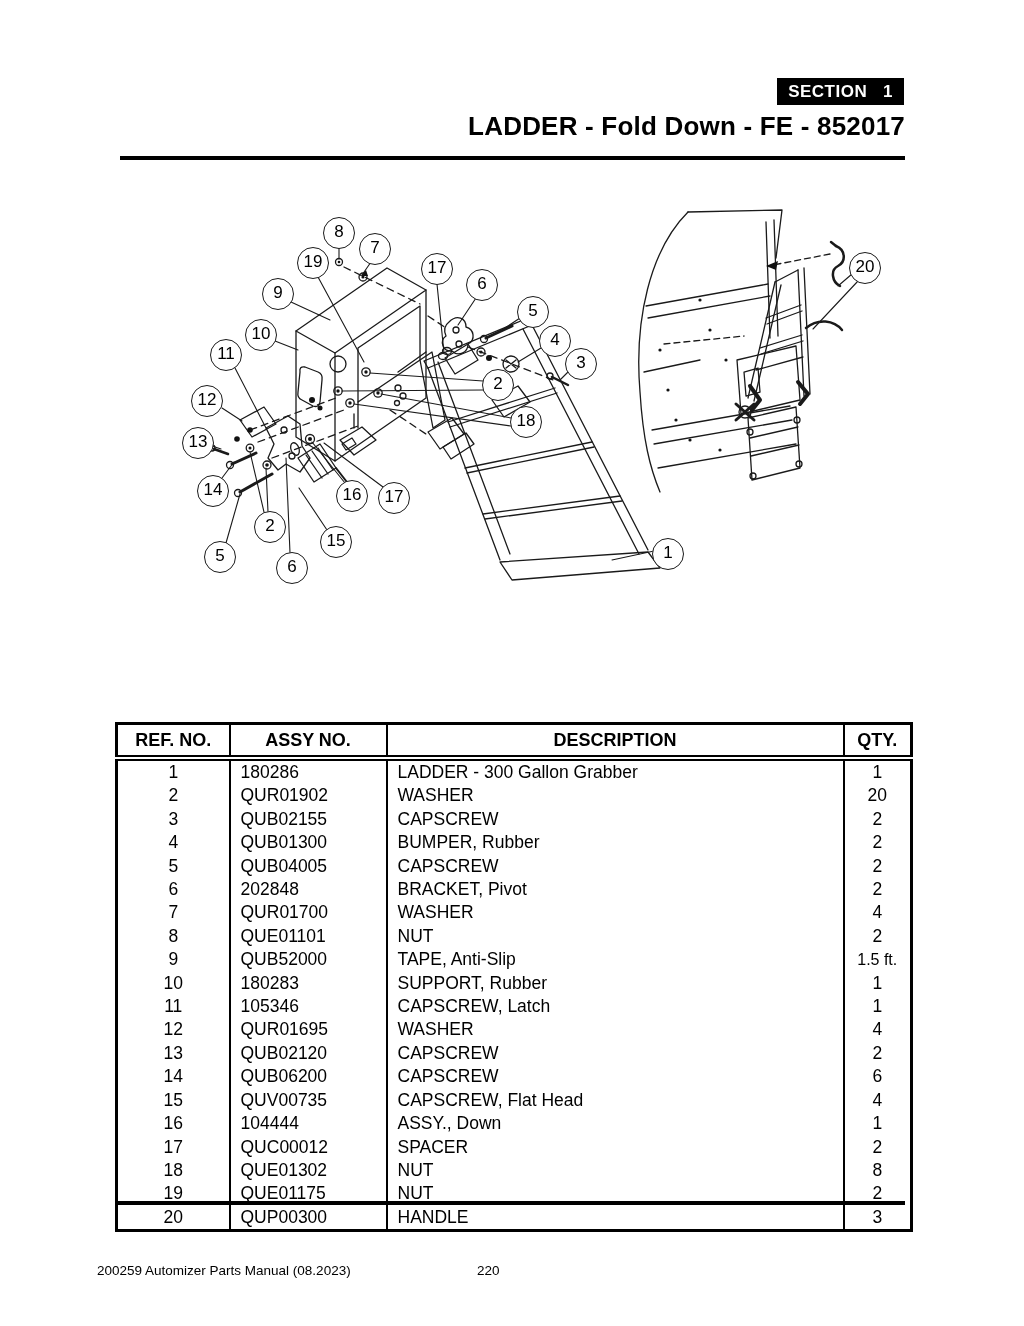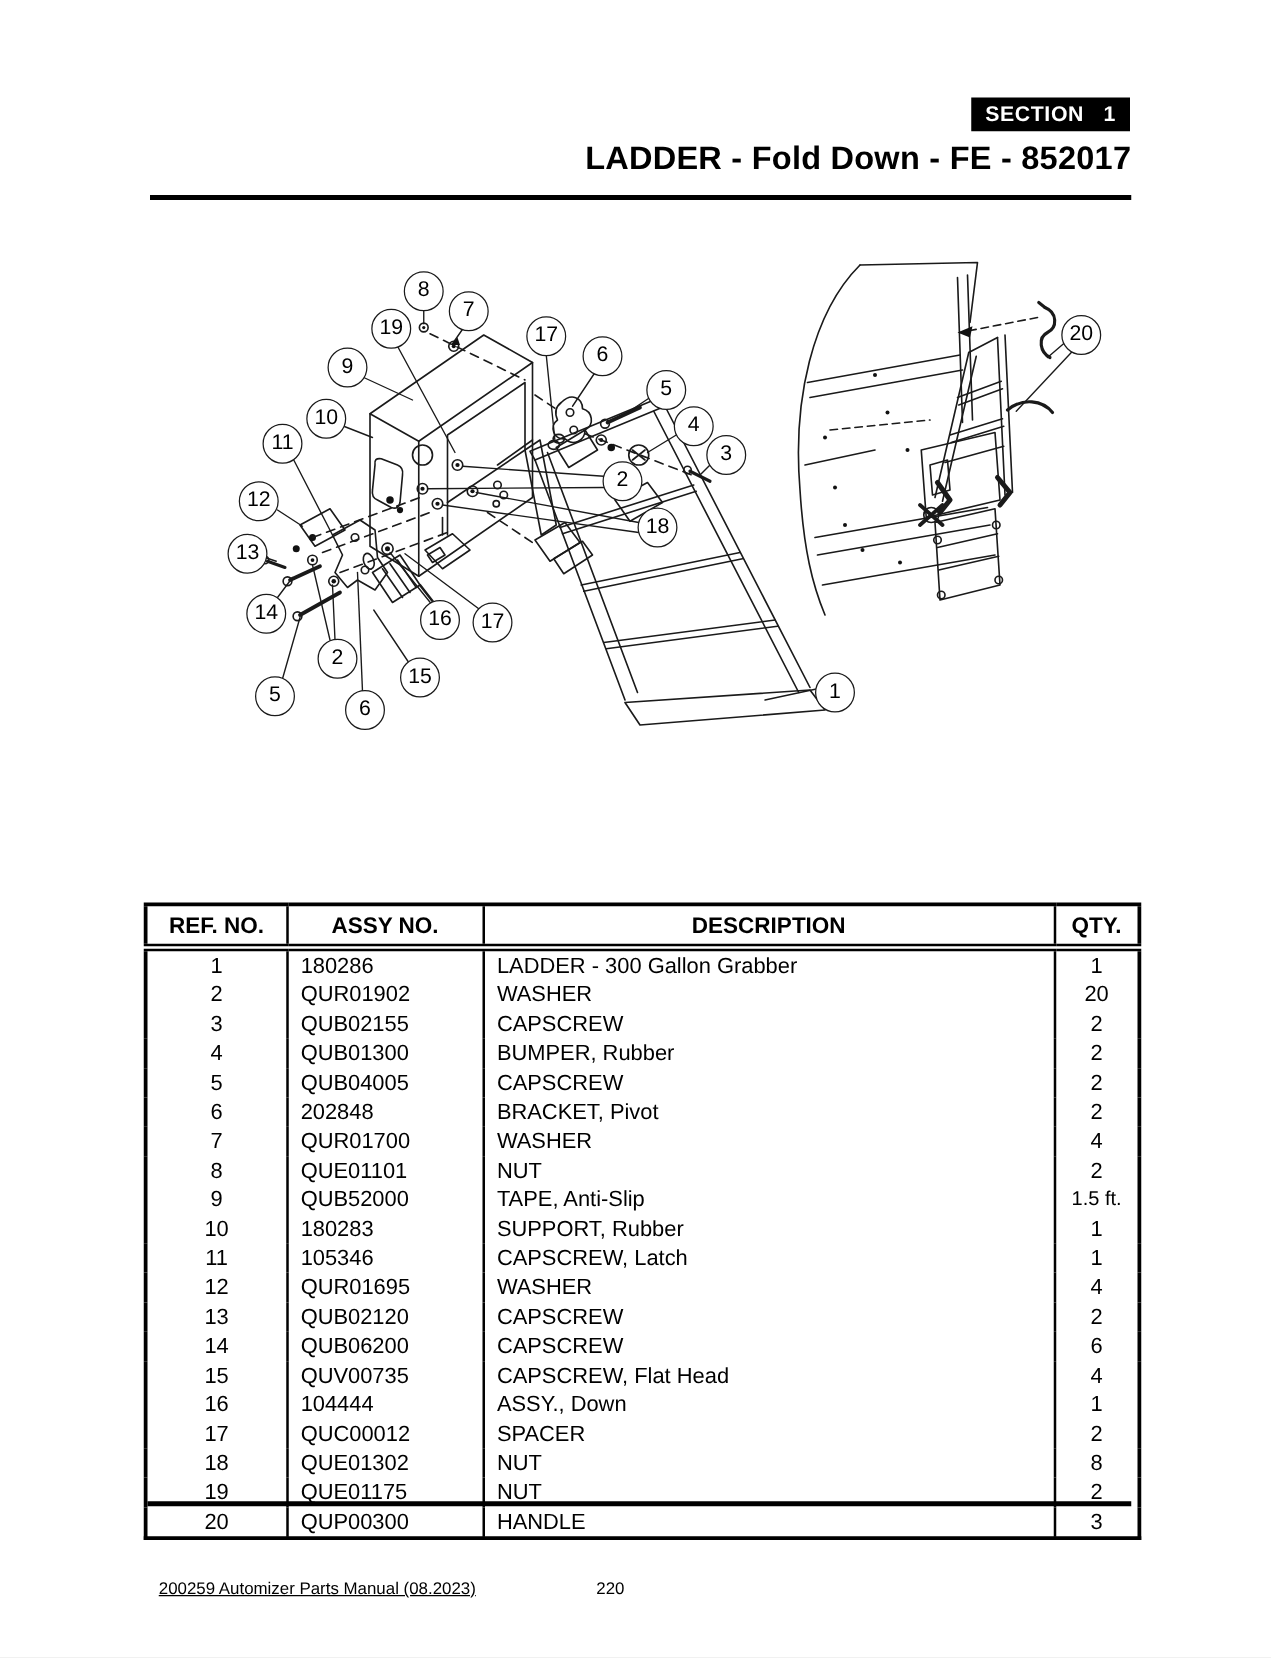--- a/index.html
+++ b/index.html
@@ -42,21 +42,21 @@
   }
   .parts td {
     border-left:2px solid #000; border-right:2px solid #000;
     font-size:17.5px; height:23.4px; line-height:23.4px;
     padding:0 0 0 10px; white-space:nowrap; overflow:hidden;
   }
   .parts td:first-child, .parts td:last-child { text-align:center; padding:0; }
   .parts td.small-qty { font-size:16px; }
 
   .footer { position:absolute; left:0; top:1263px; width:1024px; font-size:13.5px; }
-  .footer-left { position:absolute; left:127px;text-decoration:underline; }
+  .footer-left { position:absolute; left:97px; }
   .footer-page { position:absolute; left:477px; width:60px; }
 </style>
 </head>
 <body>
 
 <div class="page">
 
   <div class="section-badge">SECTION   1</div>
   <h1 class="title">LADDER - Fold Down - FE - 852017</h1>
   <div class="rule rule-top"></div>

